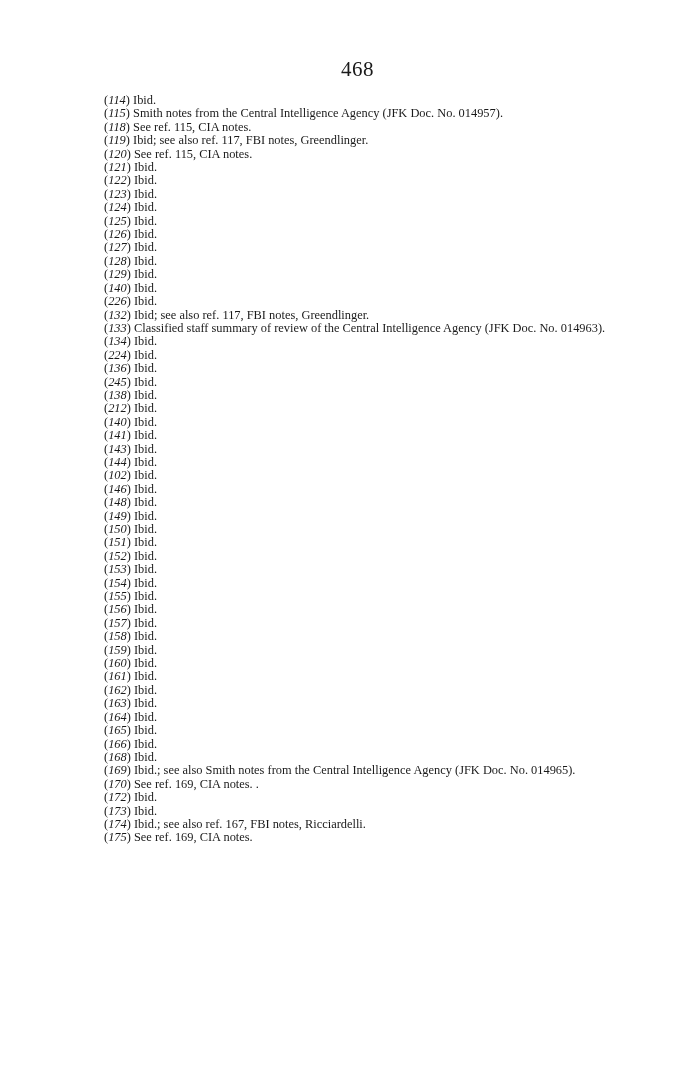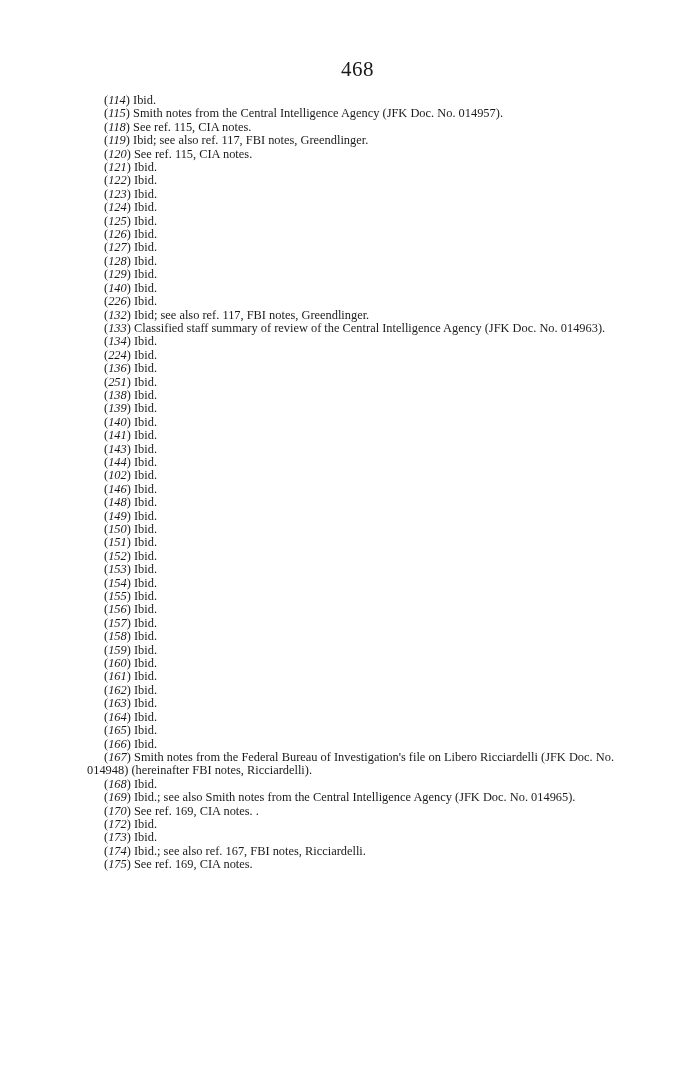--- a/index.html
+++ b/index.html
@@ -33,23 +33,23 @@
     <p class="note single">(<span class="ref">127</span>) <span>Ibid.</span></p>
     <p class="note single">(<span class="ref">128</span>) <span>Ibid.</span></p>
     <p class="note single">(<span class="ref">129</span>) <span>Ibid.</span></p>
     <p class="note single">(<span class="ref">140</span>) <span>Ibid.</span></p>
     <p class="note single">(<span class="ref">226</span>) <span>Ibid.</span></p>
     <p class="note single">(<span class="ref">132</span>) <span>Ibid; see also ref. 117, FBI notes, Greendlinger.</span></p>
     <p class="note">(<span class="ref">133</span>) <span>Classified staff summary of review of the Central Intelligence Agency (JFK Doc. No. 014963).</span></p>
     <p class="note single">(<span class="ref">134</span>) <span>Ibid.</span></p>
     <p class="note single">(<span class="ref">224</span>) <span>Ibid.</span></p>
     <p class="note single">(<span class="ref">136</span>) <span>Ibid.</span></p>
-    <p class="note single">(<span class="ref">251</span>) <span>Ibid.</span></p>
+    <p class="note single">(<span class="ref">245</span>) <span>Ibid.</span></p>
     <p class="note single">(<span class="ref">138</span>) <span>Ibid.</span></p>
-    <p class="note single">(<span class="ref">139</span>) <span>Ibid.</span></p>
+    <p class="note single">(<span class="ref">212</span>) <span>Ibid.</span></p>
     <p class="note single">(<span class="ref">140</span>) <span>Ibid.</span></p>
     <p class="note single">(<span class="ref">141</span>) <span>Ibid.</span></p>
     <p class="note single">(<span class="ref">143</span>) <span>Ibid.</span></p>
     <p class="note single">(<span class="ref">144</span>) <span>Ibid.</span></p>
     <p class="note single">(<span class="ref">102</span>) <span>Ibid.</span></p>
     <p class="note single">(<span class="ref">146</span>) <span>Ibid.</span></p>
     <p class="note single">(<span class="ref">148</span>) <span>Ibid.</span></p>
     <p class="note single">(<span class="ref">149</span>) <span>Ibid.</span></p>
     <p class="note single">(<span class="ref">150</span>) <span>Ibid.</span></p>
     <p class="note single">(<span class="ref">151</span>) <span>Ibid.</span></p>
@@ -61,21 +61,20 @@
     <p class="note single">(<span class="ref">157</span>) <span>Ibid.</span></p>
     <p class="note single">(<span class="ref">158</span>) <span>Ibid.</span></p>
     <p class="note single">(<span class="ref">159</span>) <span>Ibid.</span></p>
     <p class="note single">(<span class="ref">160</span>) <span>Ibid.</span></p>
     <p class="note single">(<span class="ref">161</span>) <span>Ibid.</span></p>
     <p class="note single">(<span class="ref">162</span>) <span>Ibid.</span></p>
     <p class="note single">(<span class="ref">163</span>) <span>Ibid.</span></p>
     <p class="note single">(<span class="ref">164</span>) <span>Ibid.</span></p>
     <p class="note single">(<span class="ref">165</span>) <span>Ibid.</span></p>
     <p class="note single">(<span class="ref">166</span>) <span>Ibid.</span></p>
-    <p class="note">(<span class="ref">167</span>) <span>Smith notes from the Federal Bureau of Investigation's file on Libero Ricciardelli (JFK Doc. No. 014948) (hereinafter FBI notes, Ricciardelli).</span></p>
     <p class="note single">(<span class="ref">168</span>) <span>Ibid.</span></p>
     <p class="note">(<span class="ref">169</span>) <span>Ibid.; see also Smith notes from the Central Intelligence Agency (JFK Doc. No. 014965).</span></p>
     <p class="note single">(<span class="ref">170</span>) <span>See ref. 169, CIA notes.   .</span></p>
     <p class="note single">(<span class="ref">172</span>) <span>Ibid.</span></p>
     <p class="note single">(<span class="ref">173</span>) <span>Ibid.</span></p>
     <p class="note single">(<span class="ref">174</span>) <span>Ibid.; see also ref. 167, FBI notes, Ricciardelli.</span></p>
     <p class="note single">(<span class="ref">175</span>) <span>See ref. 169, CIA notes.</span></p>
   </div>
 
 </body></html>

